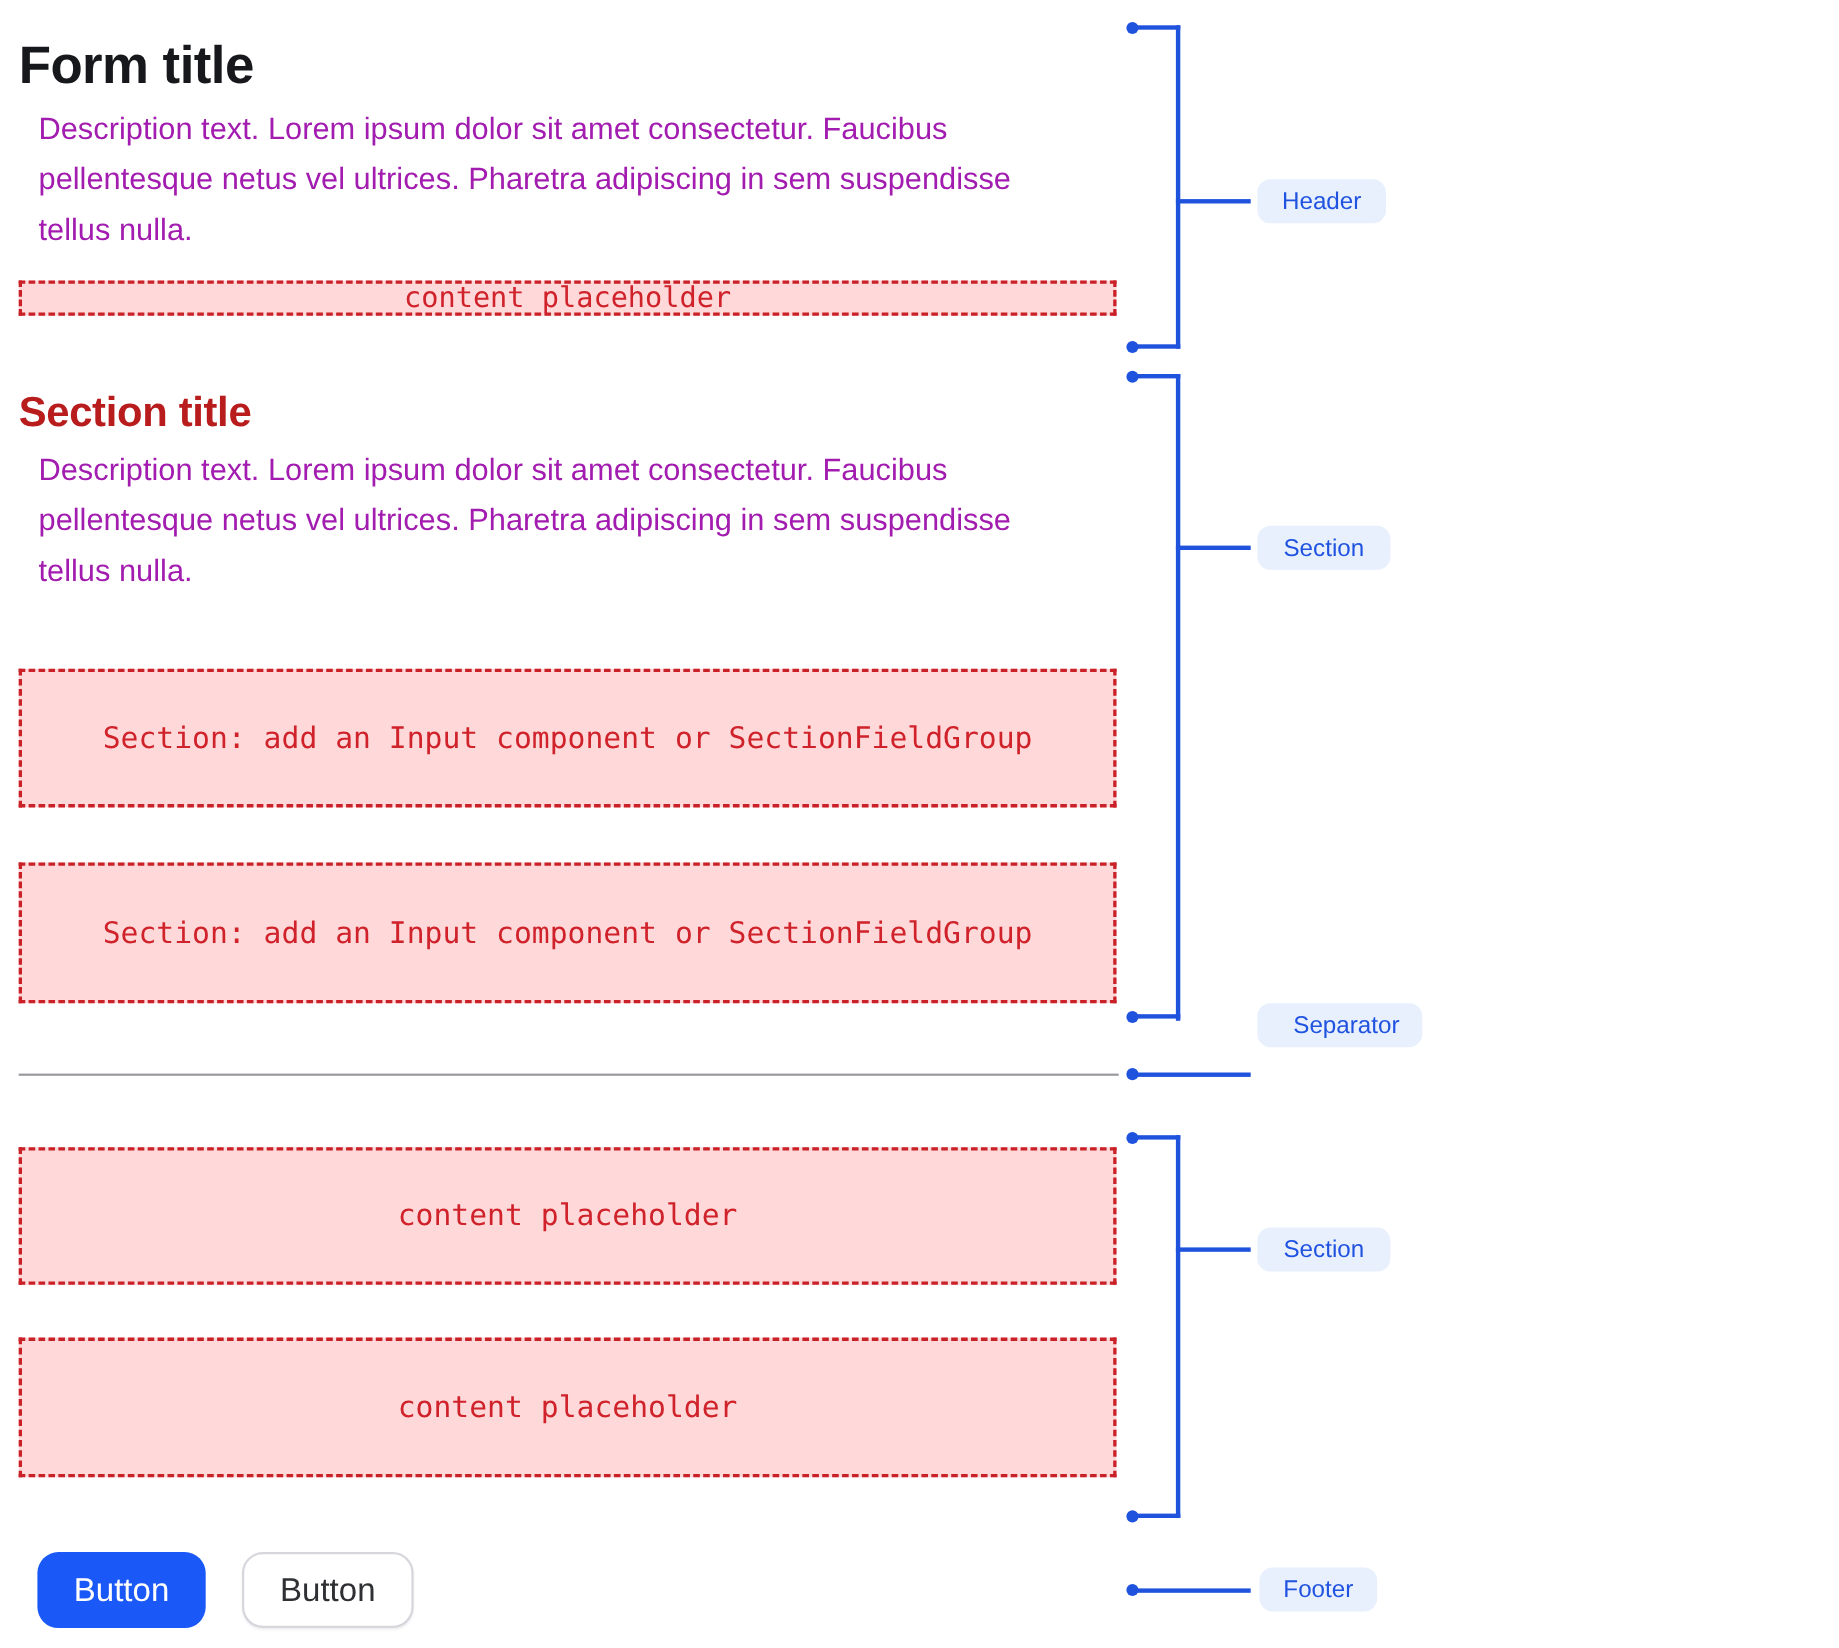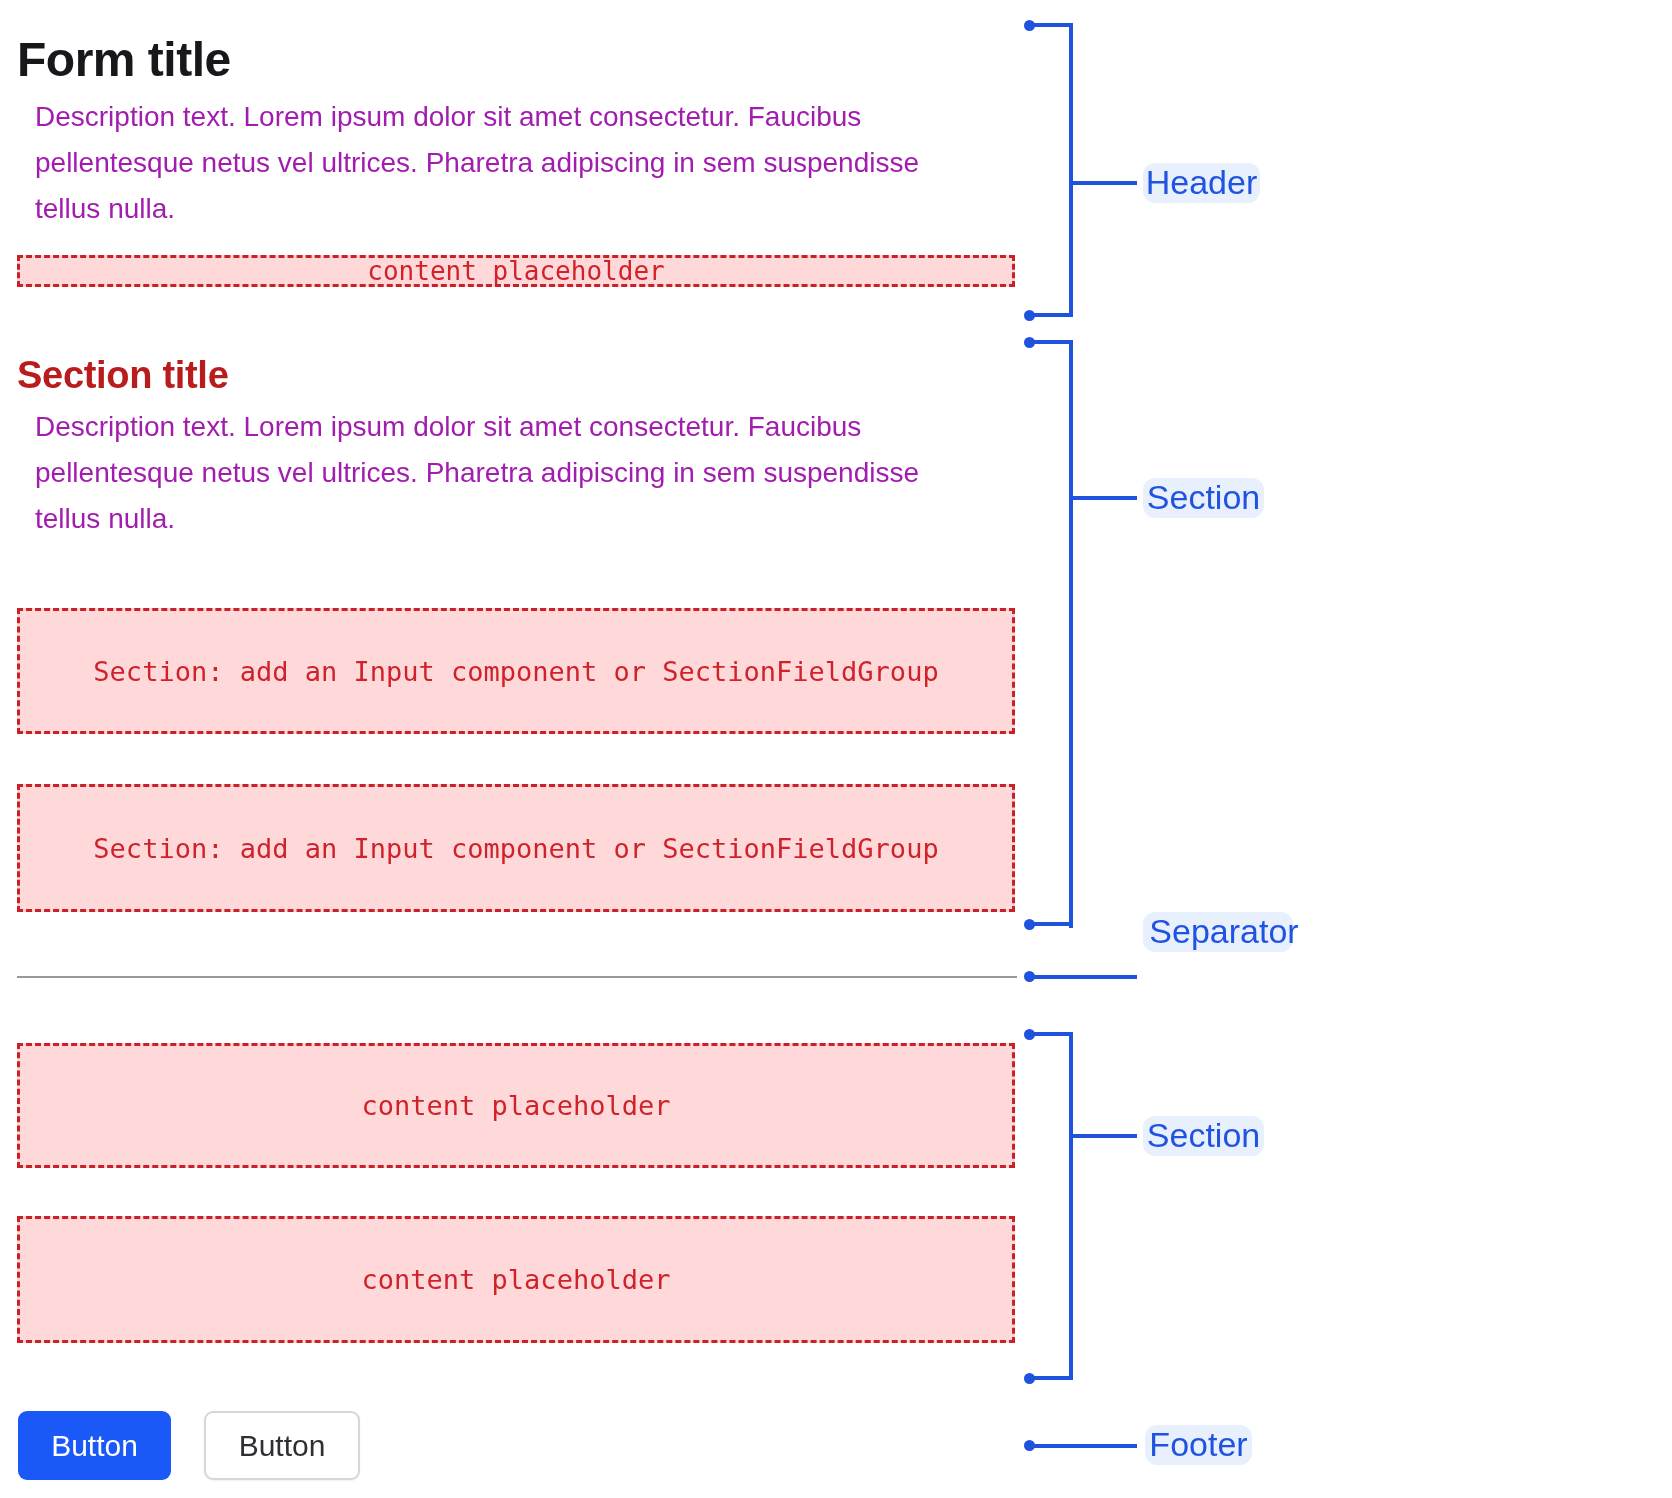--- a/index.html
+++ b/index.html
@@ -51,24 +51,25 @@
 
   .separator {
     left: 17px; top: 976px; width: 1000px; height: 2px;
     background: #98989f;
   }
 
   
   .btn {
     box-sizing: border-box;
     top: 1411px; height: 69px;
-    border-radius: 9px;
+    border-radius: 19px;
     display: flex; align-items: center; justify-content: center;
     font-size: 30px; font-weight: 500;
     cursor: pointer;
+    margin-left: 16px;
   }
   .btn-primary {
     left: 18px; width: 153px;
     background: #1b58f8; color: #ffffff; border: none;
   }
   .btn-secondary {
     left: 204px; width: 156px;
     background: #ffffff; color: #2f3034;
     border: 2px solid #d6d6dc;
     box-shadow: 0 1px 2px rgba(0,0,0,0.06);
@@ -79,22 +80,22 @@
   .a-dot {
     width: 11px; height: 11px; border-radius: 50%;
     background: #1f53dd;
   }
   .a-pill {
     box-sizing: border-box;
     height: 40px;
     background: #e8f0fe;
     border-radius: 12px;
     color: #2053e0;
-    font-size: 34px; font-weight: 500;
-    display: flex; align-items: flex-start; justify-content: center;
+    font-size: 22px; font-weight: 500;
+    display: flex; align-items: center; justify-content: center;
     letter-spacing: 0px;
   }
 </style>
 </head>
 <body>
 
 <div id="canvas">
 
   <div class="abs form-title">Form title</div>
 

